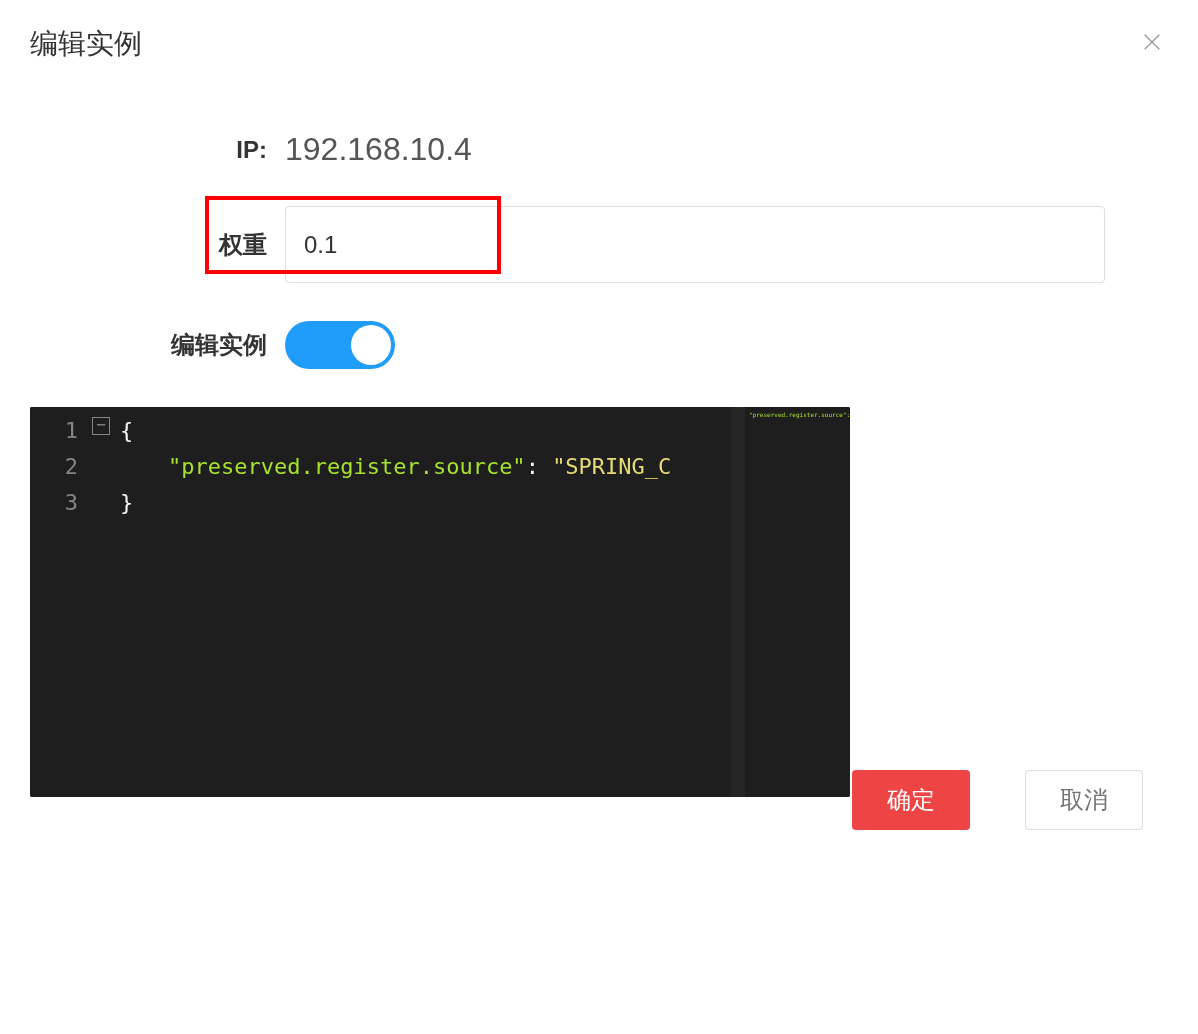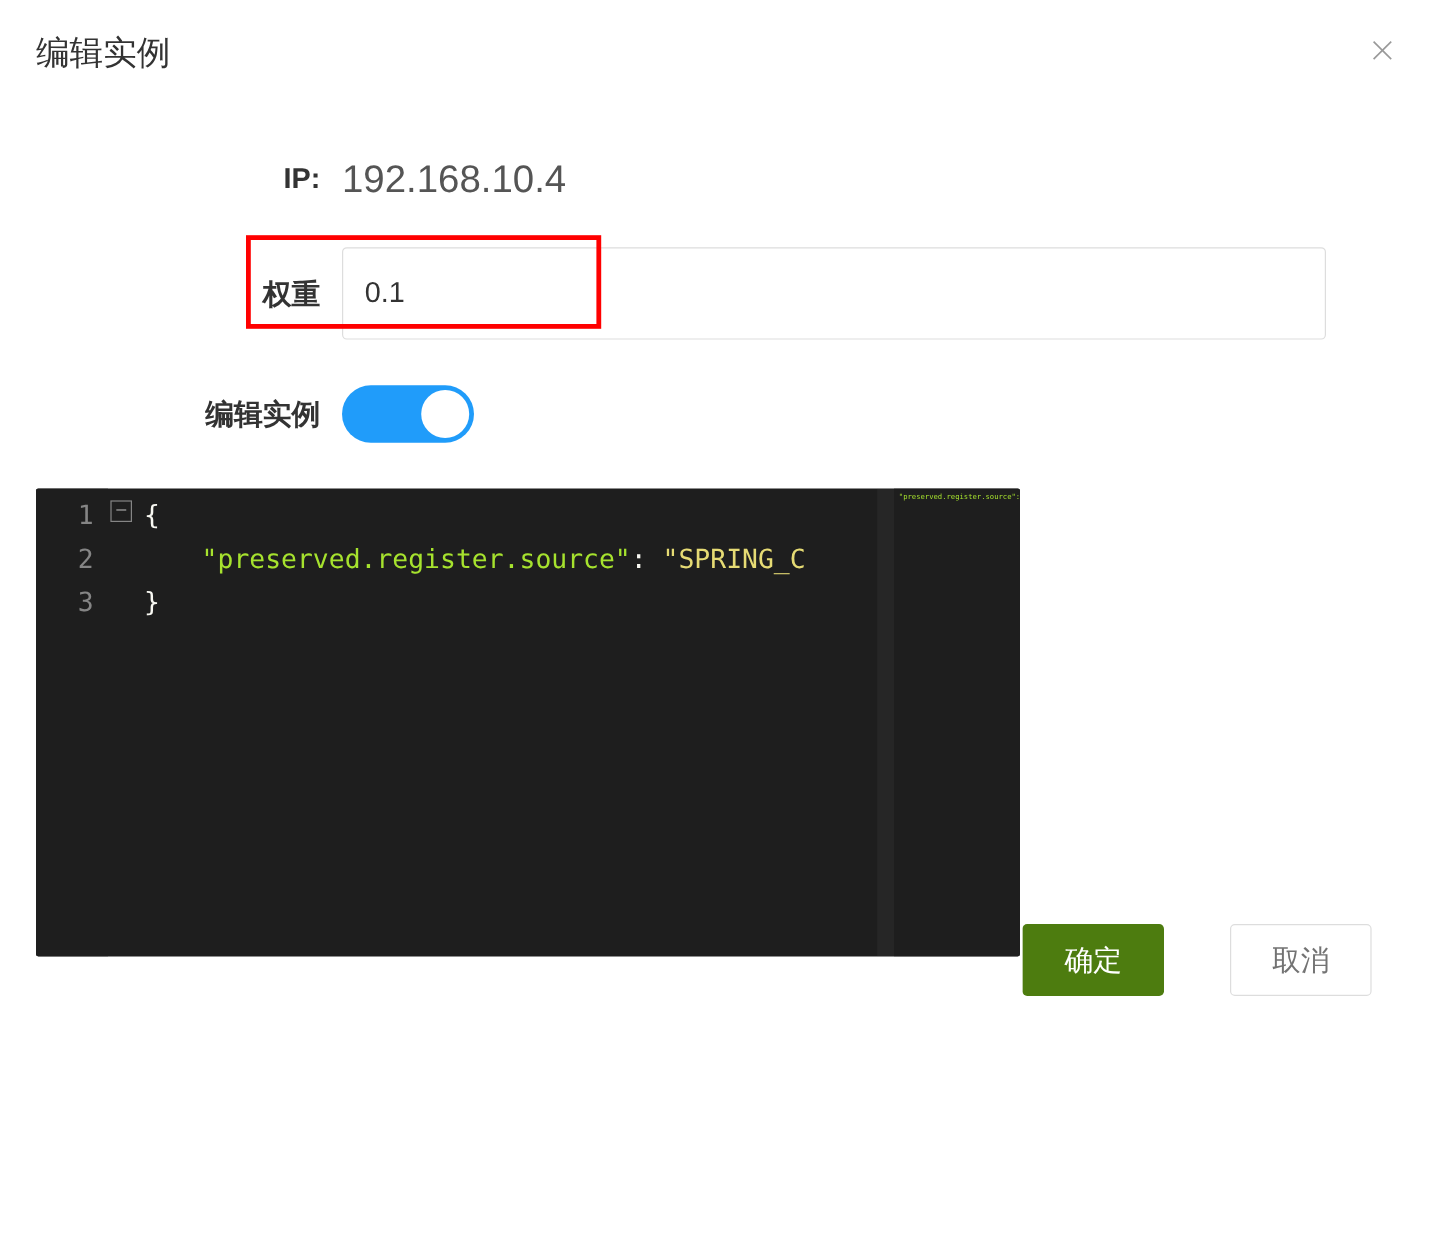--- a/index.html
+++ b/index.html
@@ -192,21 +192,21 @@
       height: 60px;
       padding: 0 34px;
       font-size: 24px;
       border-radius: 4px;
       cursor: pointer;
       border: 1px solid transparent;
       display: flex;
       align-items: center;
     }
     .btn-primary {
-      background: #4d7c0f;
+      background: #ef4444;
       color: #fff;
     }
     .btn-default {
       background: #fff;
       color: #737373;
       border-color: #ddd;
       margin-left: 40px;
     }
     .metadata-row .form-label {
       align-self: flex-start;

